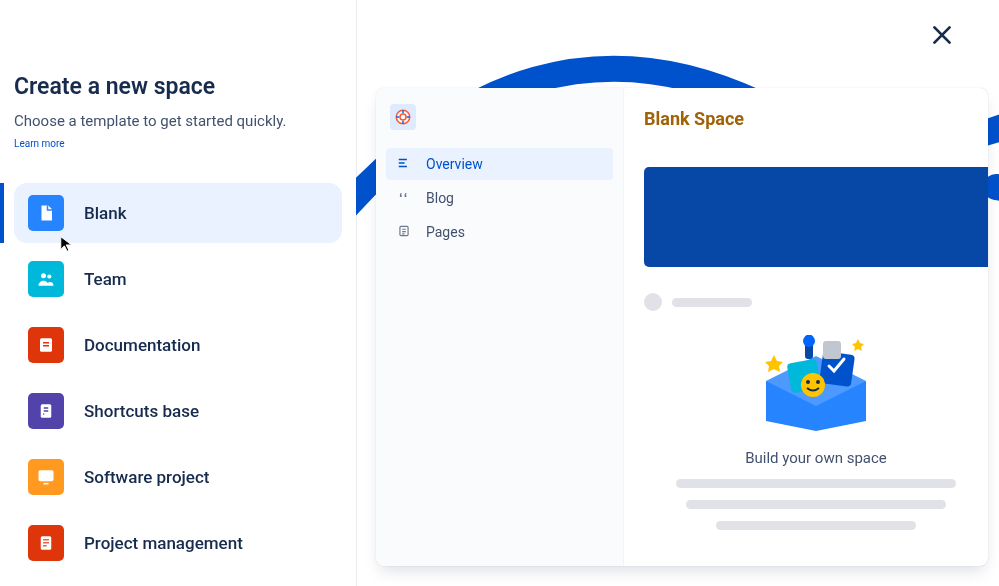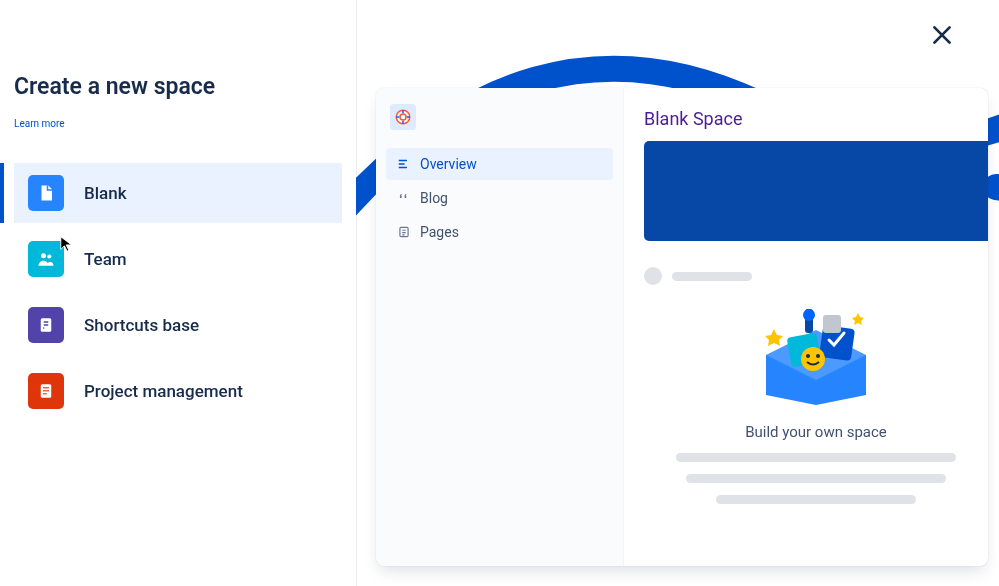--- a/index.html
+++ b/index.html
@@ -34,21 +34,21 @@
   color: #0052CC;
   cursor: pointer;
   display: inline-block;
   margin-bottom: 34px;
 }
 .template-list { display: flex; flex-direction: column; gap: 6px; }
 .template-item {
   display: flex;
   align-items: center;
   padding: 12px 14px;
-  border-radius: 0;
+  border-radius: 13px;
   cursor: pointer;
   position: relative;
 }
 .template-item.selected {
   background: #E9F2FE;
 }
 .template-item.selected::before {
   content: "";
   position: absolute;
   left: -14px;
@@ -141,22 +141,22 @@
   margin-bottom: 18px;
   margin-left: 4px;
 }
 .preview-nav {
   display: flex;
   flex-direction: column;
   gap: 2px;
 }
 .preview-nav-item {
   display: flex;
-  align-items: center;
-  gap: 8px;
+  align-items: flex-start;
+  gap: 14px;
   padding: 8px 10px;
   border-radius: 4px;
   cursor: pointer;
   font-size: 14px;
   color: #42526E;
 }
 .preview-nav-item.active {
   background: #E9F2FE;
   color: #0052CC;
 }
@@ -166,23 +166,23 @@
   align-items: center;
   justify-content: center;
 }
 .preview-main {
   flex: 1;
   padding: 20px 0 0 20px;
   overflow: hidden;
 }
 .preview-title {
   font-size: 18px;
-  font-weight: 400;
-  color: #4c1d95;
-  margin-bottom: 12px;
+  font-weight: 700;
+  color: #a16207;
+  margin-bottom: 38px;
 }
 .preview-hero {
   height: 100px;
   background: #0747A6;
   border-radius: 5px 0 0 5px;
   margin-bottom: 26px;
 }
 .preview-meta {
   display: flex;
   align-items: center;
@@ -224,20 +224,21 @@
   z-index: 20;
   pointer-events: none;
 }
 </style>
 </head>
 <body>
 
 <div class="container">
   <div class="left-panel">
     <h1>Create a new space</h1>
+    <div class="subtitle">Choose a template to get started quickly.</div>
     <a class="learn-more">Learn more</a>
 
     <div class="template-list">
       <div class="template-item selected">
         <div class="template-icon icon-blank">
           <svg width="18" height="18" viewBox="0 0 24 24" fill="none">
               <path d="M6 2h9l5 5v15H6V2z" fill="#fff"></path>
               <path d="M14 2v6h6" stroke="#2684FF" stroke-width="2"></path>
             </svg>
         </div>
@@ -247,29 +248,48 @@
         <div class="template-icon icon-team">
           <svg width="20" height="20" viewBox="0 0 24 24" fill="#fff">
               <circle cx="9" cy="8" r="3"></circle>
               <circle cx="16" cy="9" r="2.5"></circle>
               <path d="M3 20c0-3.3 2.7-6 6-6s6 2.7 6 6M13 20c0-2.5 1.6-4.5 4-4.5s4 2 4 4.5"></path>
             </svg>
         </div>
         <span class="template-label">Team</span>
       </div>
       <div class="template-item">
+        <div class="template-icon icon-docs">
+          <svg width="18" height="18" viewBox="0 0 24 24" fill="#fff">
+              <rect x="4" y="3" width="16" height="18" rx="2"></rect>
+              <rect x="8" y="8" width="8" height="2" fill="#DE350B"></rect>
+              <rect x="8" y="12" width="8" height="2" fill="#DE350B"></rect>
+            </svg>
+        </div>
+        <span class="template-label">Documentation</span>
+      </div>
+      <div class="template-item">
         <div class="template-icon icon-kb">
           <svg width="18" height="18" viewBox="0 0 24 24" fill="#fff">
               <rect x="5" y="3" width="14" height="18" rx="2"></rect>
               <rect x="9" y="7" width="6" height="2" fill="#5243AA"></rect>
               <rect x="9" y="11" width="6" height="2" fill="#5243AA"></rect>
               <circle cx="9" cy="16" r="1" fill="#5243AA"></circle>
             </svg>
         </div>
         <span class="template-label">Shortcuts base</span>
+      </div>
+      <div class="template-item">
+        <div class="template-icon icon-sw">
+          <svg width="20" height="20" viewBox="0 0 24 24" fill="#fff">
+              <rect x="3" y="4" width="18" height="13" rx="2"></rect>
+              <rect x="9" y="19" width="6" height="2"></rect>
+            </svg>
+        </div>
+        <span class="template-label">Software project</span>
       </div>
       <div class="template-item">
         <div class="template-icon icon-pm">
           <svg width="18" height="18" viewBox="0 0 24 24" fill="#fff">
               <rect x="5" y="3" width="14" height="18" rx="2"></rect>
               <rect x="8" y="7" width="8" height="1.5" fill="#DE350B"></rect>
               <rect x="8" y="11" width="8" height="1.5" fill="#DE350B"></rect>
               <rect x="8" y="15" width="5" height="1.5" fill="#DE350B"></rect>
             </svg>
         </div>

